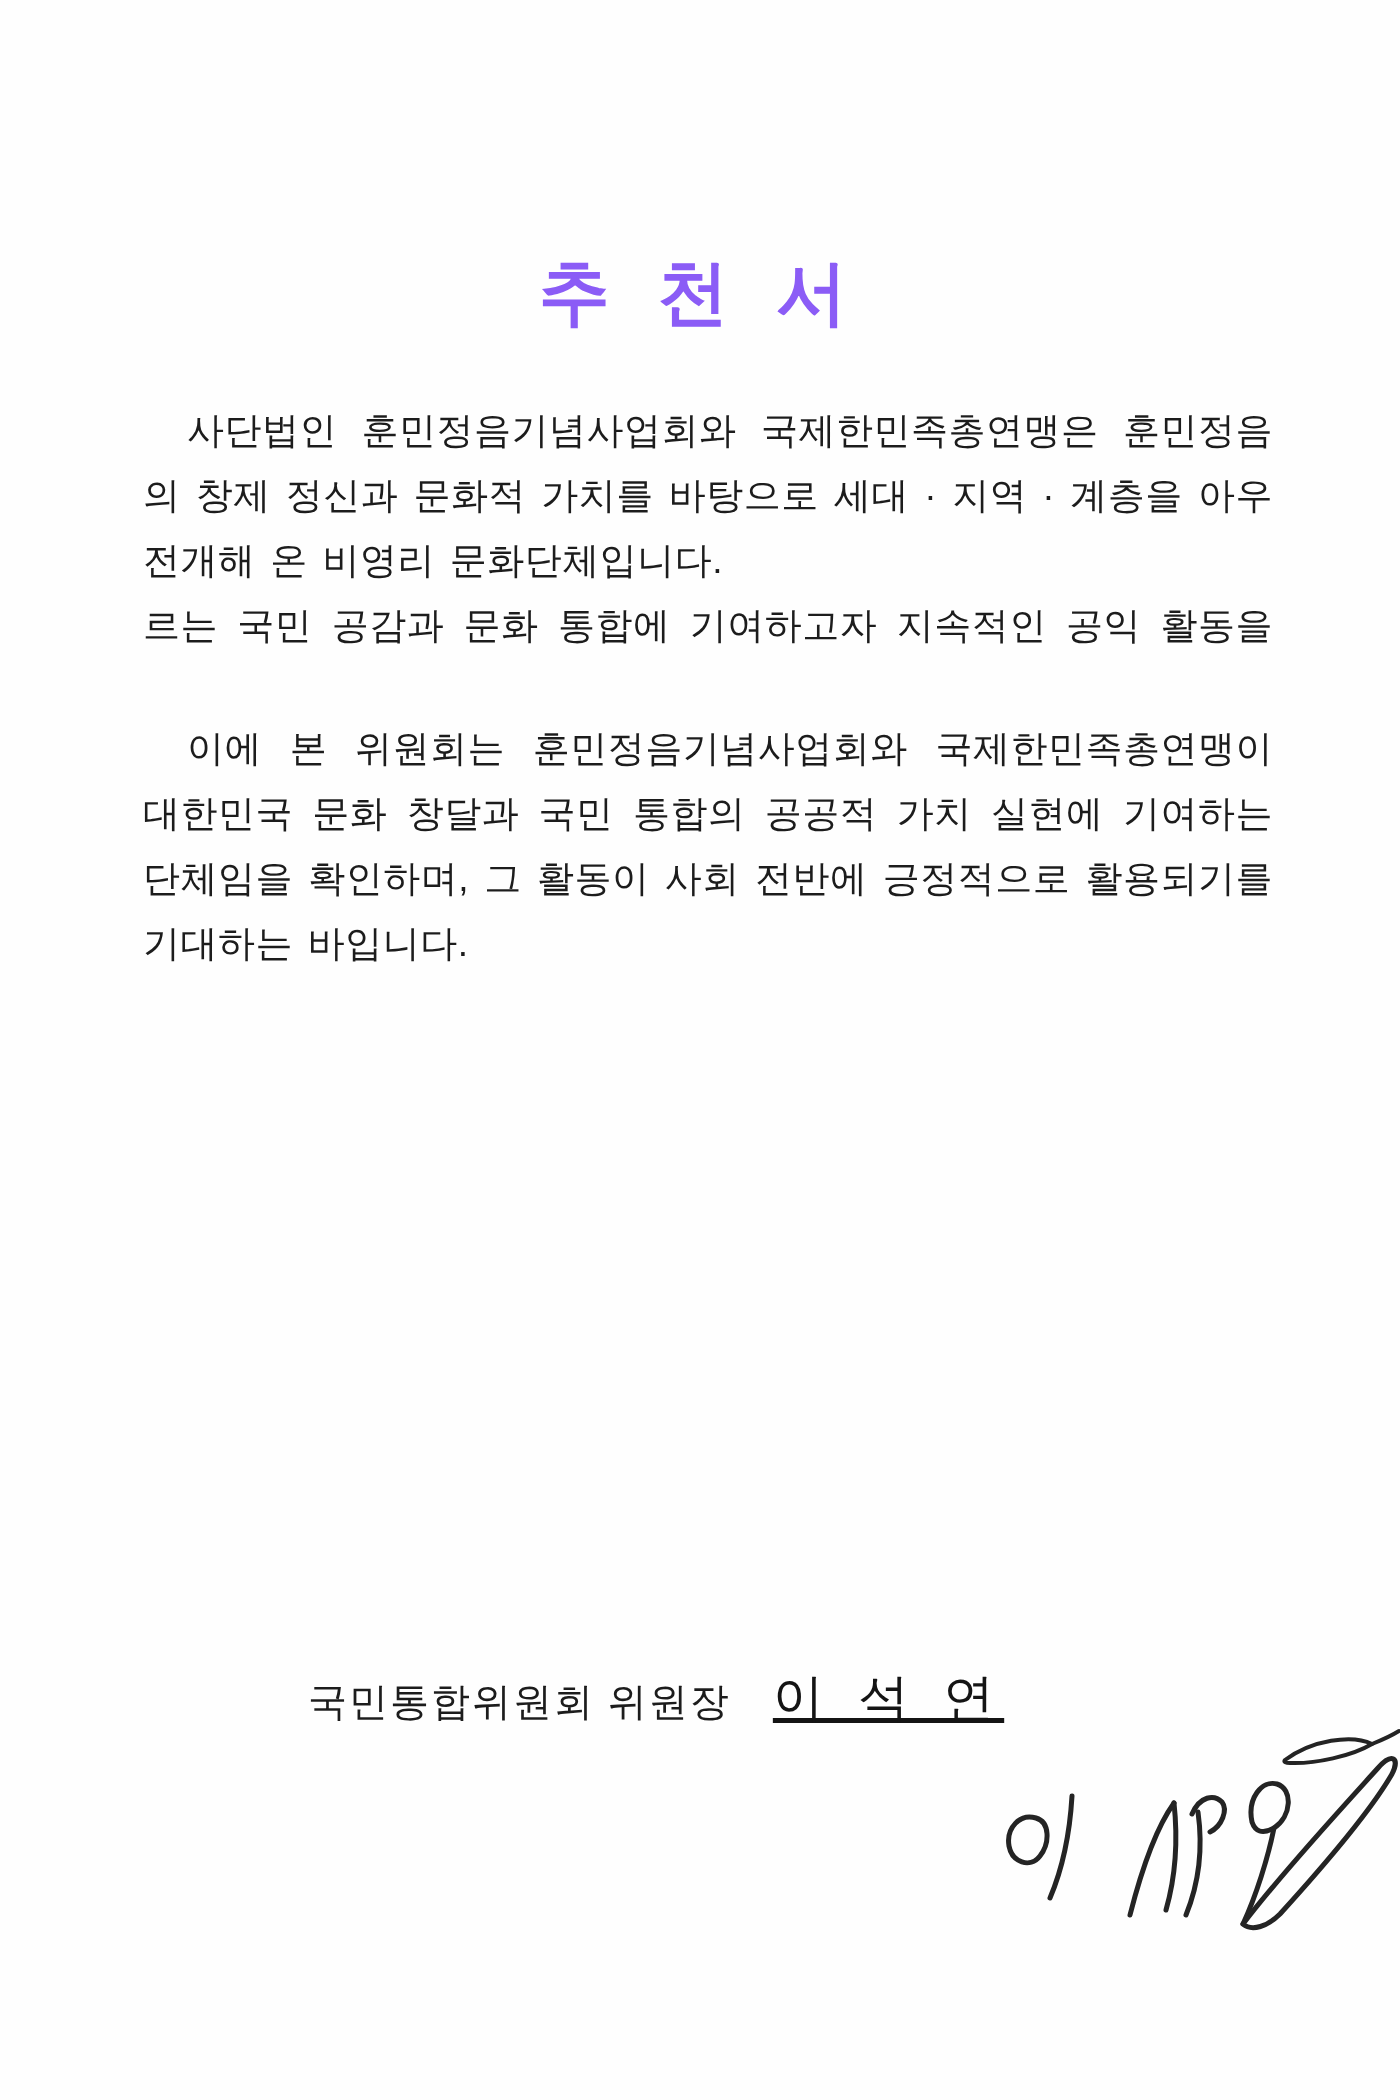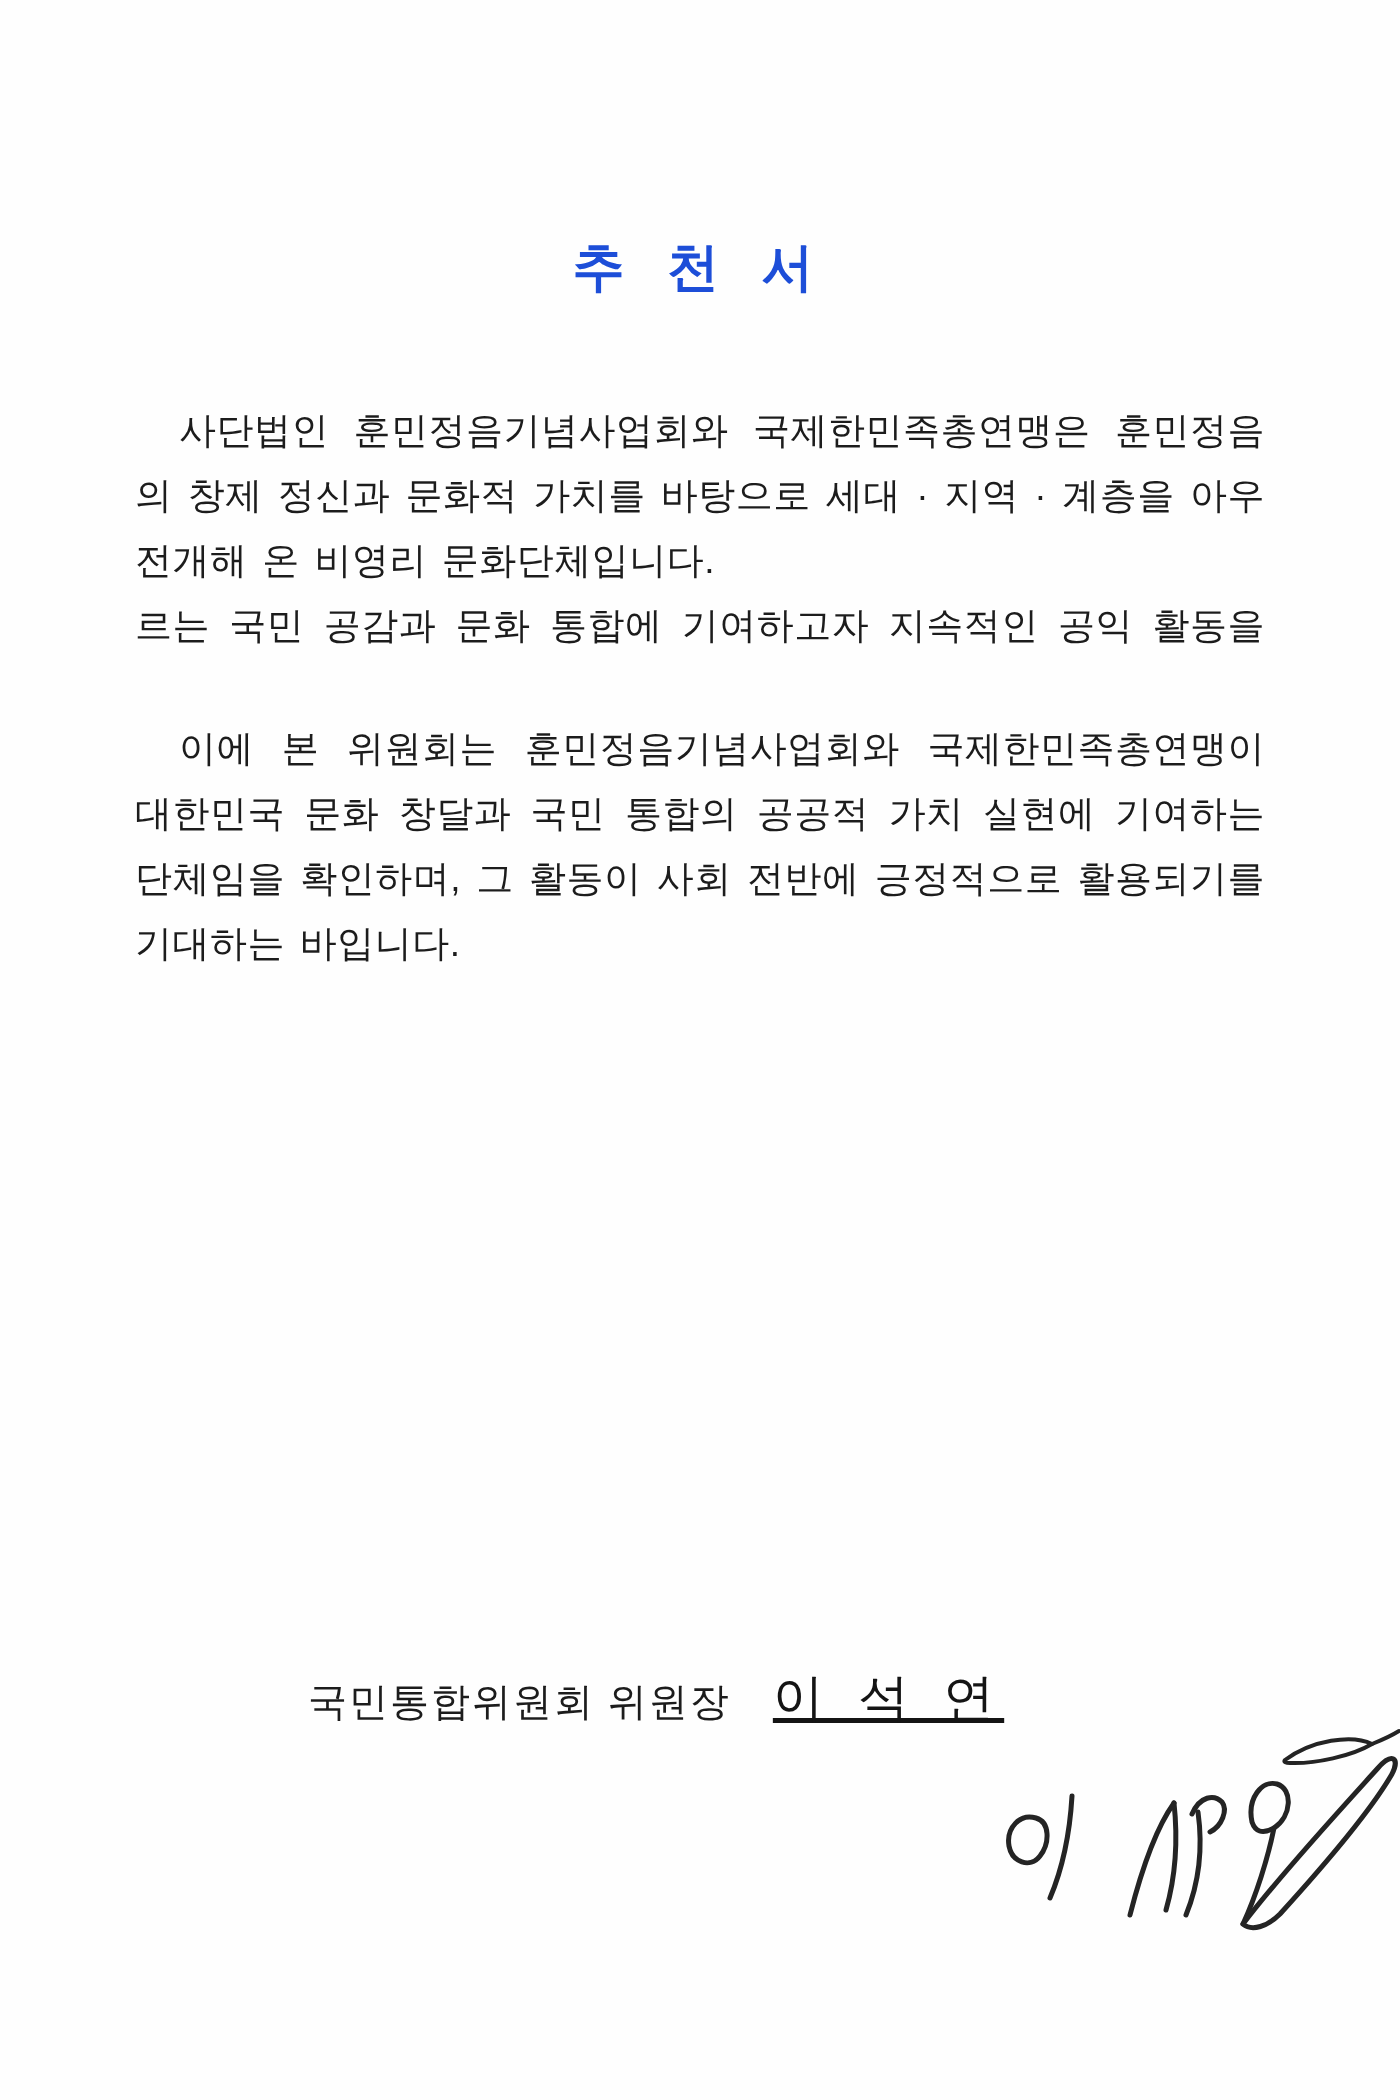--- a/index.html
+++ b/index.html
@@ -12,28 +12,28 @@
     font-family: "Liberation Sans", sans-serif;
     color: #1c1c1c;
     overflow: hidden;
   }
   .doc-title {
     position: absolute;
     top: 198px;
     left: 0;
     width: 100%;
     text-align: center;
-    font-size: 52px;
+    font-size: 71px;
     font-weight: 700;
     letter-spacing: 14px;
-    color: #1d4ed8;
+    color: #8b5cf6;
   }
   .body-text {
     position: absolute;
-    left: 135px;
+    left: 143px;
     top: 398px;
     width: 1130px;
     font-size: 37px;
     line-height: 65px;
     letter-spacing: 0.5px;
     word-spacing: 4px;
   }
   .paragraph { margin: 0 0 58px 0; }
   .line { white-space: normal; }
   .line.just { text-align: justify; text-align-last: justify; }

